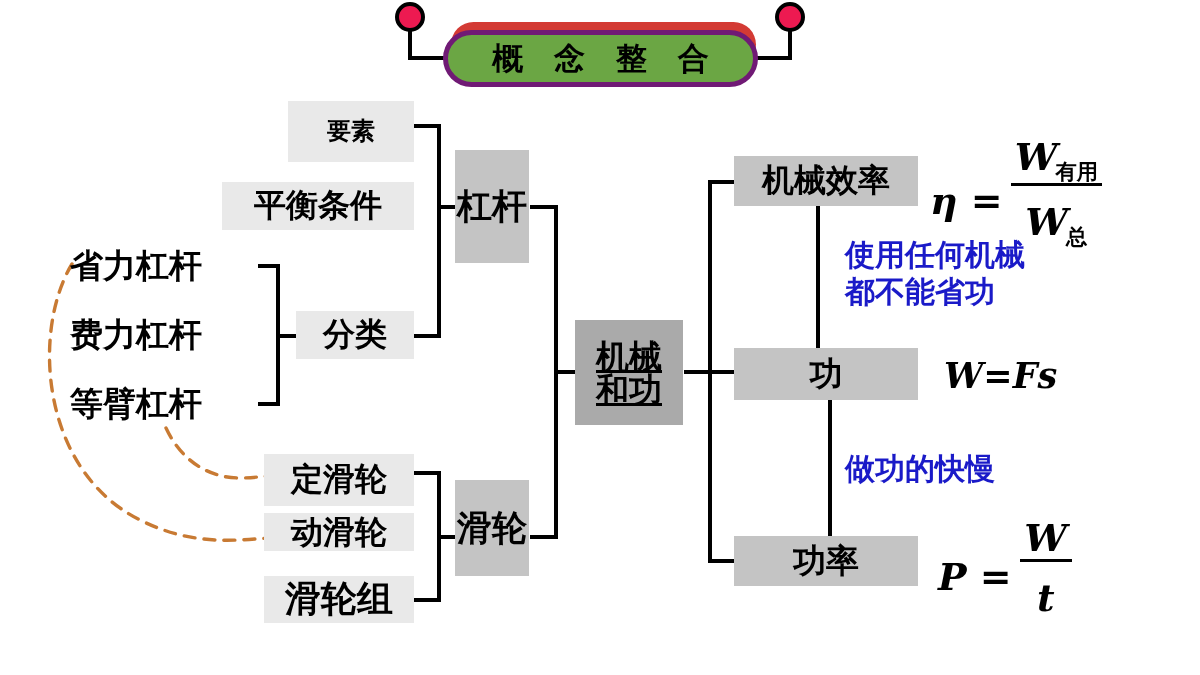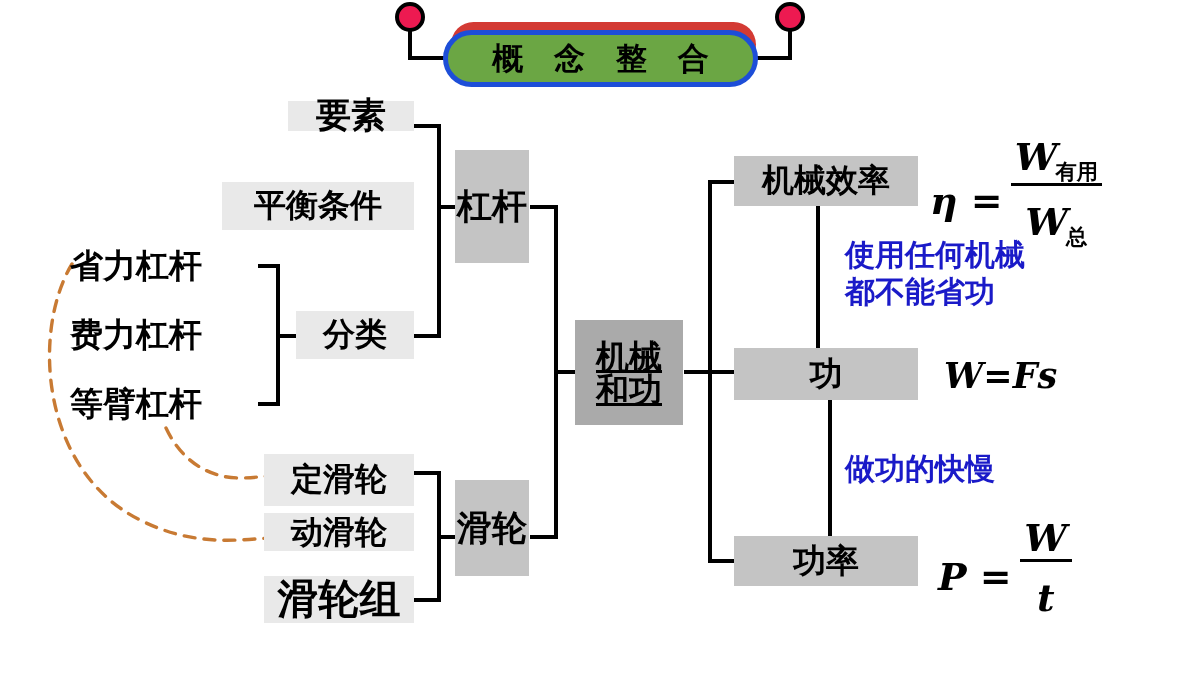--- a/index.html
+++ b/index.html
@@ -22,21 +22,21 @@
     pointer-events:none;
   }
 
   
   .title-banner{
     position:absolute;
     left:443px; top:30px;
     width:315px; height:57px;
     border-radius:29px;
     background:#6BA644;
-    border:5px solid #1d4ed8;
+    border:5px solid #701a75;
     box-sizing:border-box;
     display:flex; align-items:center; justify-content:center;
     z-index:6;
   }
   .title-banner .tt{
     font-family:"DejaVu Serif","Liberation Serif",serif;
     font-weight:700;
     font-size:31px;
     color:#000000;
     letter-spacing:10px;
@@ -163,21 +163,21 @@
       <path d="M72 264 C 32 330, 40 470, 140 520 C 190 545, 230 541, 268 538"></path>
       <path d="M166 428 C 182 462, 210 478, 240 478 C 250 478, 258 477, 268 476"></path>
     </g>
   </svg>
 
   <div class="banner-shadow"></div>
   <div class="title-banner">
     <span class="tt">概 念 整 合</span>
   </div>
 
-  <div class="node n-light" style="left:288px; top:101px; width:126px; height:30px; font-size:35px;">
+  <div class="node n-light" style="left:288px; top:101px; width:126px; height:61px; font-size:24px;">
     <span>要素</span>
   </div>
 
   <div class="node n-light" style="left:222px; top:182px; width:192px; height:48px; font-size:32px;">
     <span>平衡条件</span>
   </div>
 
   <div class="node n-light" style="left:296px; top:311px; width:118px; height:48px; font-size:32px;">
     <span>分类</span>
   </div>
@@ -195,21 +195,21 @@
   <div class="node n-plain" style="left:70px; top:383px; width:188px; height:42px; font-size:33px; justify-content:flex-start;">
     <span>等臂杠杆</span>
   </div>
 
   <div class="node n-light" style="left:264px; top:454px; width:150px; height:52px; font-size:32px;">
     <span>定滑轮</span>
   </div>
   <div class="node n-light" style="left:264px; top:513px; width:150px; height:38px; font-size:32px;align-items:flex-end;">
     <span>动滑轮</span>
   </div>
-  <div class="node n-light" style="left:264px; top:576px; width:150px; height:47px; font-size:41px;">
+  <div class="node n-light" style="left:264px; top:576px; width:150px; height:47px; font-size:36px;">
     <span>滑轮组</span>
   </div>
 
   <div class="node n-mid vert" style="left:455px; top:480px; width:74px; height:96px; font-size:35px;">
     <span>滑轮</span>
   </div>
 
   <div class="node n-dark vert" style="left:575px; top:320px; width:108px; height:105px; font-size:33px;text-decoration:underline;">
     <span>机械</span>
     <span>和功</span>

